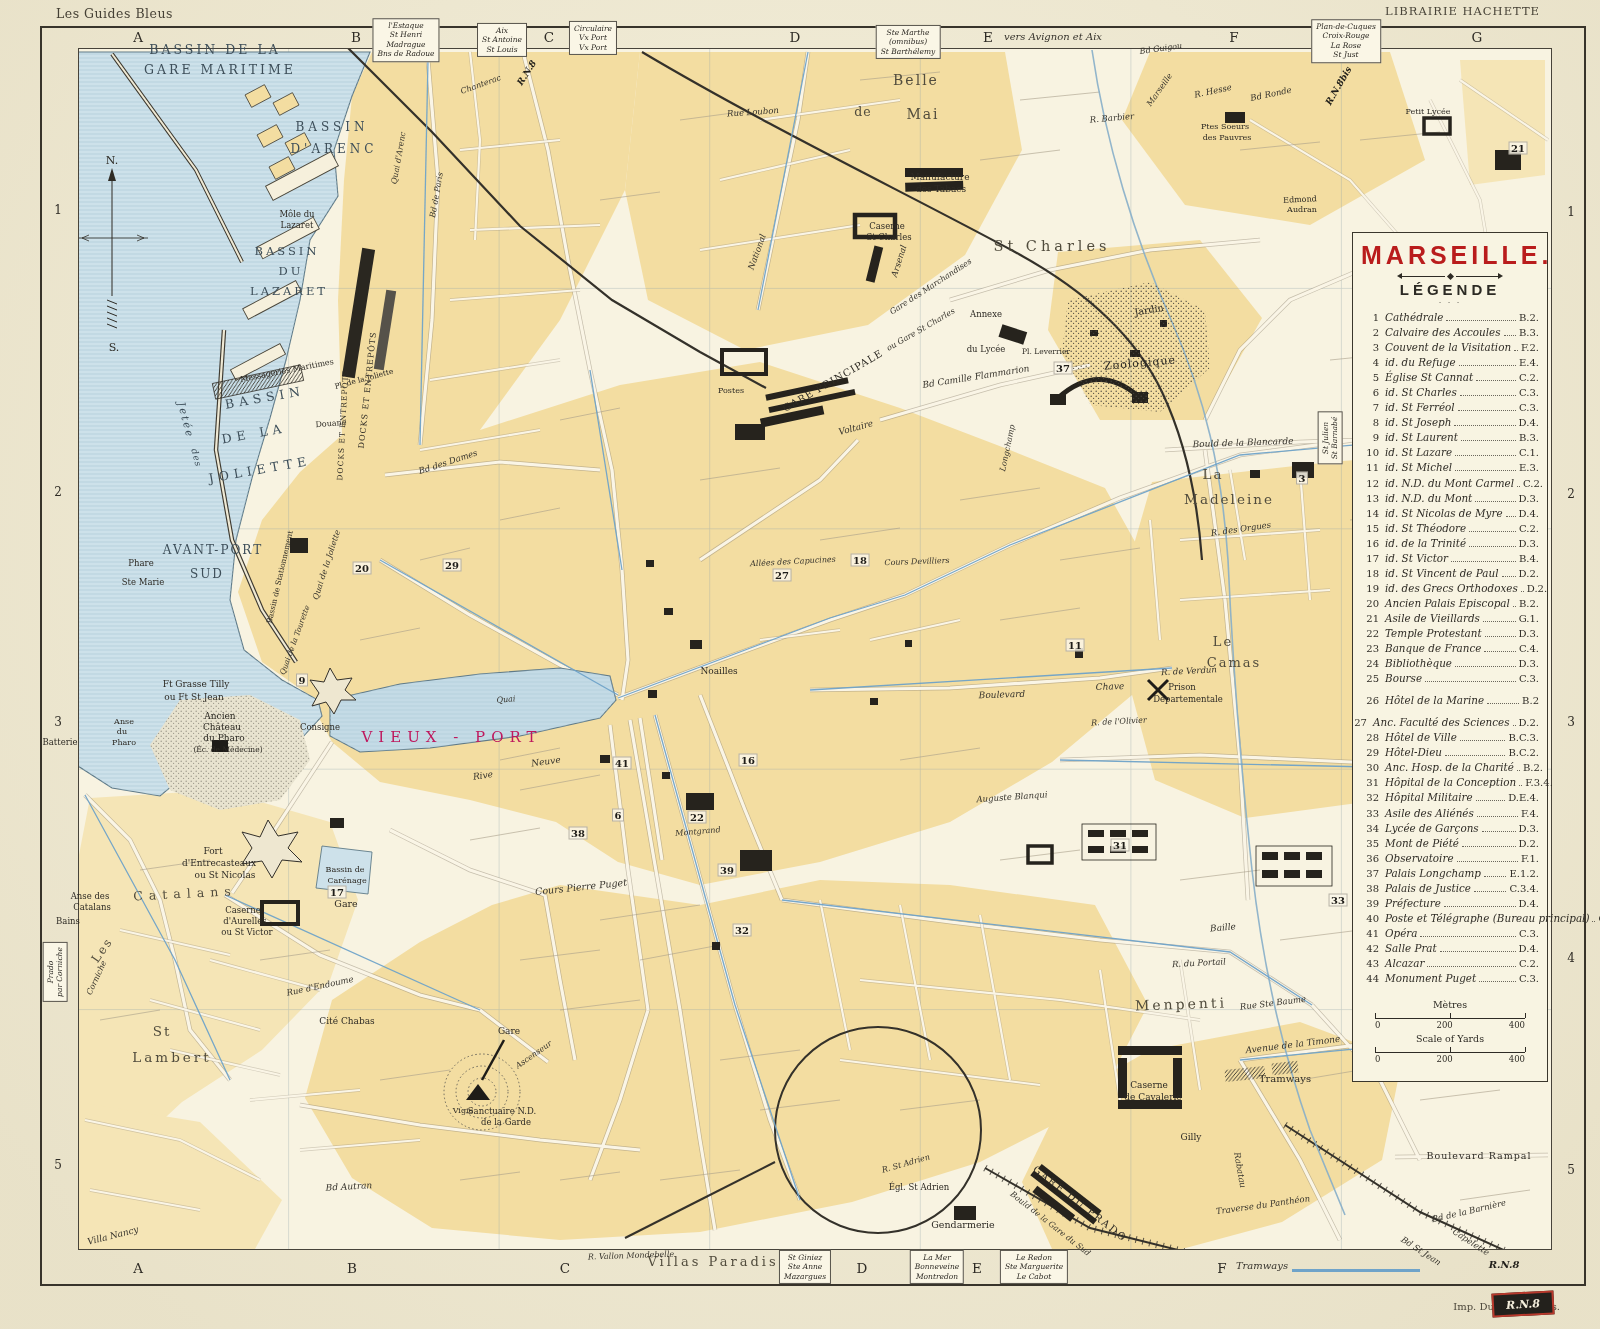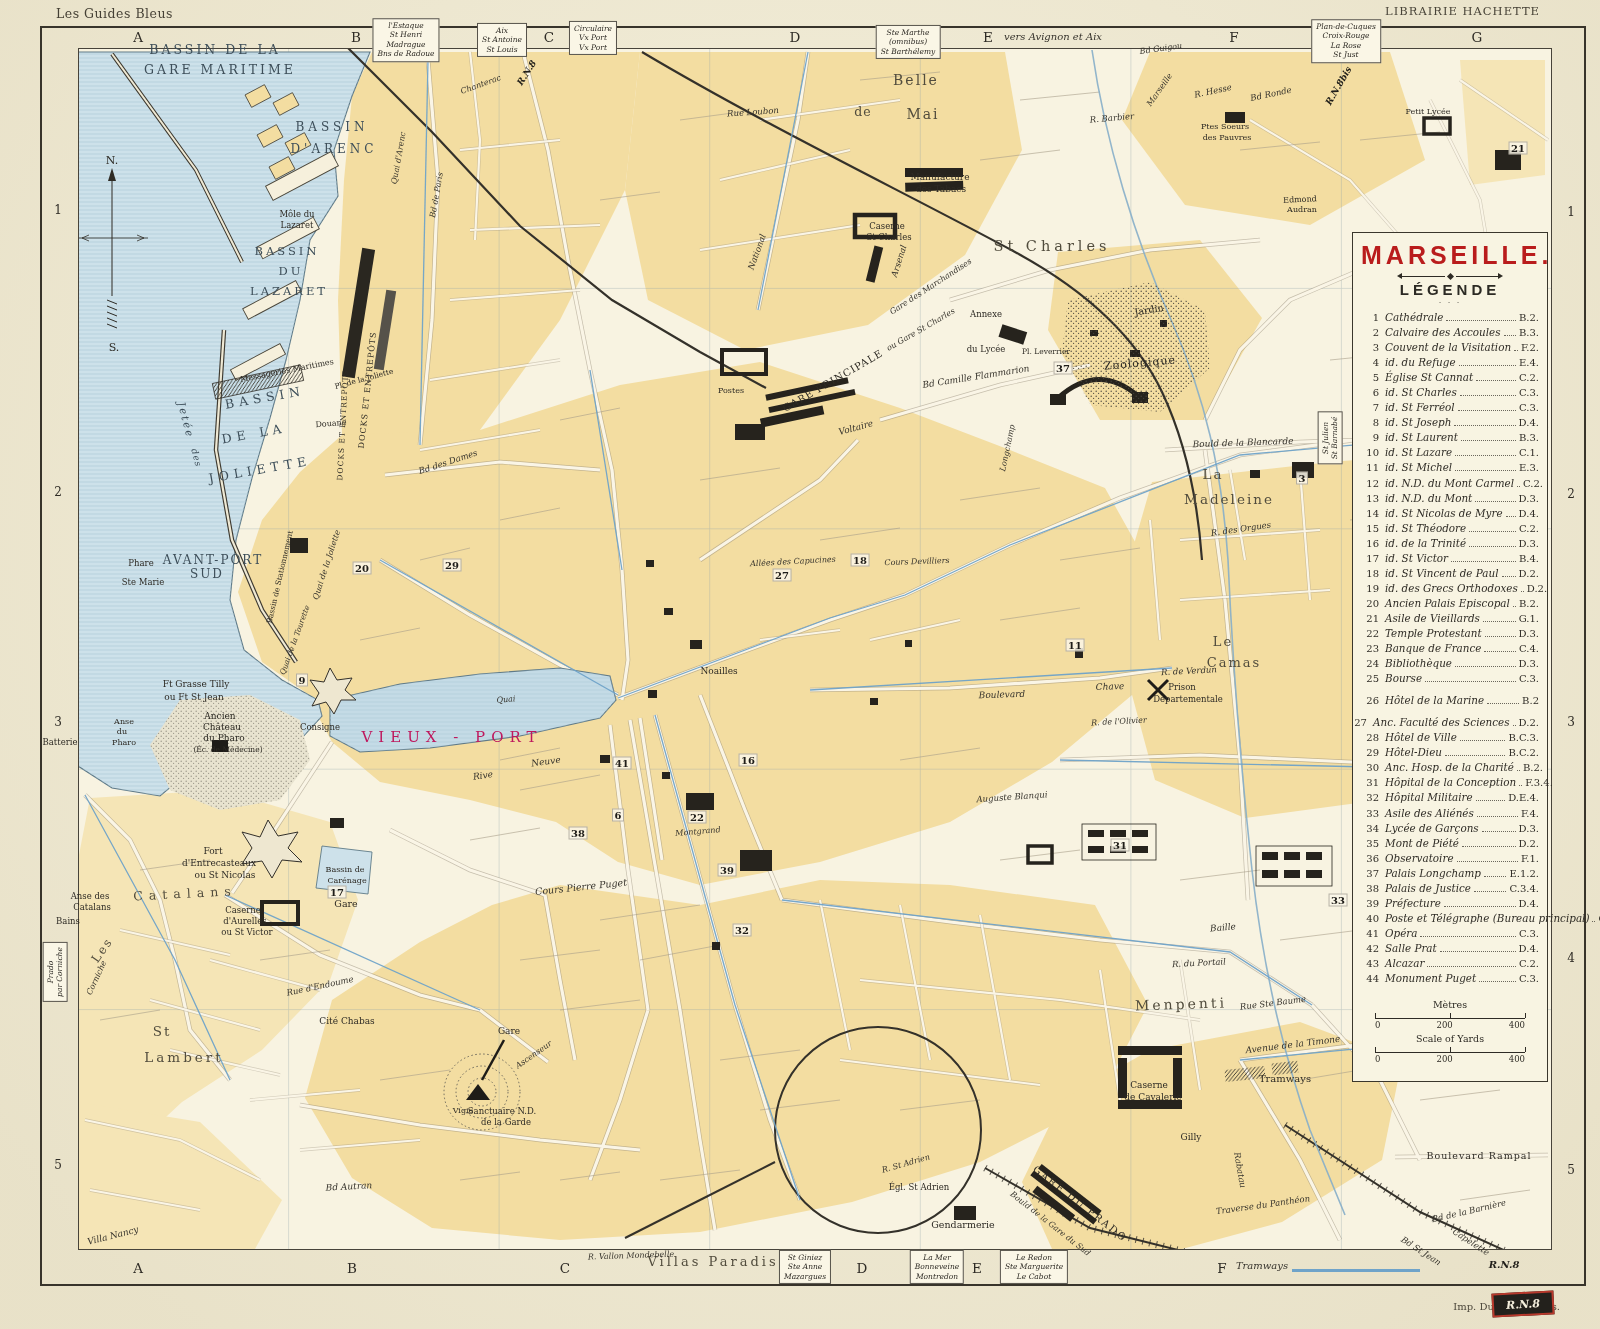--- a/index.html
+++ b/index.html
@@ -319,21 +319,21 @@
       <span class="ml c-n" style="left: 297px; top: 214px; font-size: 8.5px; transform: translate(-50%, -50%) rotate(0deg);">Môle du</span>
       <span class="ml c-n" style="left: 297px; top: 225px; font-size: 8.5px; transform: translate(-50%, -50%) rotate(0deg);">Lazaret</span>
       <span class="ml c-w" style="left: 287px; top: 252px; font-size: 11.5px; letter-spacing: 3px; transform: translate(-50%, -50%) rotate(0deg);">BASSIN</span>
       <span class="ml c-w" style="left: 291px; top: 272px; font-size: 11.5px; letter-spacing: 3px; transform: translate(-50%, -50%) rotate(0deg);">DU</span>
       <span class="ml c-w" style="left: 289px; top: 292px; font-size: 11.5px; letter-spacing: 3px; transform: translate(-50%, -50%) rotate(0deg);">LAZARET</span>
       <span class="ml c-w" style="left: 265px; top: 398px; font-size: 12.5px; letter-spacing: 5px; transform: translate(-50%, -50%) rotate(-10deg);">BASSIN</span>
       <span class="ml c-w" style="left: 254px; top: 434px; font-size: 12.5px; letter-spacing: 5px; transform: translate(-50%, -50%) rotate(-10deg);">DE LA</span>
       <span class="ml c-w" style="left: 260px; top: 470px; font-size: 12.5px; letter-spacing: 5px; transform: translate(-50%, -50%) rotate(-10deg);">JOLIETTE</span>
       <span class="ml c-wi" style="left: 186px; top: 420px; font-size: 10.5px; letter-spacing: 2px; transform: translate(-50%, -50%) rotate(75deg);">Jetée</span>
       <span class="ml c-wi" style="left: 196px; top: 458px; font-size: 9px; letter-spacing: 1px; transform: translate(-50%, -50%) rotate(75deg);">des</span>
-      <span class="ml c-w" style="left: 213px; top: 550px; font-size: 12px; letter-spacing: 2px; transform: translate(-50%, -50%) rotate(0deg); margin-top: 10px;">AVANT-PORT</span>
+      <span class="ml c-w" style="left: 213px; top: 550px; font-size: 12px; letter-spacing: 2px; transform: translate(-50%, -50%) rotate(0deg);">AVANT-PORT</span>
       <span class="ml c-w" style="left: 207px; top: 574px; font-size: 12px; letter-spacing: 2px; transform: translate(-50%, -50%) rotate(0deg);">SUD</span>
       <span class="ml c-W" style="left: 452px; top: 737px; font-size: 15px; letter-spacing: 6px; transform: translate(-50%, -50%) rotate(0deg);">VIEUX - PORT</span>
       <span class="ml c-n" style="left: 141px; top: 563px; font-size: 8.5px; transform: translate(-50%, -50%) rotate(0deg);">Phare</span>
       <span class="ml c-n" style="left: 143px; top: 582px; font-size: 8.5px; transform: translate(-50%, -50%) rotate(0deg);">Ste Marie</span>
       <span class="ml c-n" style="left: 60px; top: 742px; font-size: 8.5px; transform: translate(-50%, -50%) rotate(0deg);">Batterie</span>
       <span class="ml c-n" style="left: 124px; top: 722px; font-size: 8px; transform: translate(-50%, -50%) rotate(0deg);">Anse</span>
       <span class="ml c-n" style="left: 122px; top: 732px; font-size: 8px; transform: translate(-50%, -50%) rotate(0deg);">du</span>
       <span class="ml c-n" style="left: 124px; top: 743px; font-size: 8px; transform: translate(-50%, -50%) rotate(0deg);">Pharo</span>
       <span class="ml c-n" style="left: 220px; top: 716px; font-size: 9px; transform: translate(-50%, -50%) rotate(0deg);">Ancien</span>
       <span class="ml c-n" style="left: 222px; top: 727px; font-size: 9px; transform: translate(-50%, -50%) rotate(0deg);">Château</span>
@@ -350,21 +350,21 @@
       <span class="ml c-n" style="left: 345px; top: 870px; font-size: 8px; transform: translate(-50%, -50%) rotate(0deg);">Bassin de</span>
       <span class="ml c-n" style="left: 347px; top: 881px; font-size: 8px; transform: translate(-50%, -50%) rotate(0deg);">Carénage</span>
       <span class="ml c-n" style="left: 346px; top: 904px; font-size: 9.5px; transform: translate(-50%, -50%) rotate(0deg);">Gare</span>
       <span class="ml c-n" style="left: 213px; top: 851px; font-size: 9px; transform: translate(-50%, -50%) rotate(0deg);">Fort</span>
       <span class="ml c-n" style="left: 219px; top: 863px; font-size: 9px; transform: translate(-50%, -50%) rotate(0deg);">d'Entrecasteaux</span>
       <span class="ml c-n" style="left: 225px; top: 875px; font-size: 9px; transform: translate(-50%, -50%) rotate(0deg);">ou St Nicolas</span>
       <span class="ml c-n" style="left: 243px; top: 910px; font-size: 8.5px; transform: translate(-50%, -50%) rotate(0deg);">Caserne</span>
       <span class="ml c-n" style="left: 245px; top: 921px; font-size: 8.5px; transform: translate(-50%, -50%) rotate(0deg);">d'Aurelles</span>
       <span class="ml c-n" style="left: 247px; top: 932px; font-size: 8.5px; transform: translate(-50%, -50%) rotate(0deg);">ou St Victor</span>
       <span class="ml c-D" style="left: 162px; top: 1032px; font-size: 13.5px; letter-spacing: 2px; transform: translate(-50%, -50%) rotate(0deg);">St</span>
-      <span class="ml c-D" style="left: 172px; top: 1058px; font-size: 13.5px; letter-spacing: 3px; transform: translate(-50%, -50%) rotate(0deg); margin-left: 12px;">Lambert</span>
+      <span class="ml c-D" style="left: 172px; top: 1058px; font-size: 13.5px; letter-spacing: 3px; transform: translate(-50%, -50%) rotate(0deg);">Lambert</span>
       <span class="ml c-n" style="left: 347px; top: 1021px; font-size: 9px; transform: translate(-50%, -50%) rotate(0deg);">Cité Chabas</span>
       <span class="ml c-r" style="left: 320px; top: 986px; font-size: 8.5px; transform: translate(-50%, -50%) rotate(-12deg);">Rue d'Endoume</span>
       <span class="ml c-r" style="left: 349px; top: 1187px; font-size: 9px; transform: translate(-50%, -50%) rotate(-3deg);">Bd Autran</span>
       <span class="ml c-r" style="left: 113px; top: 1236px; font-size: 9px; transform: translate(-50%, -50%) rotate(-14deg);">Villa Nancy</span>
       <span class="ml c-r" style="left: 97px; top: 978px; font-size: 8px; transform: translate(-50%, -50%) rotate(-65deg);">Corniche</span>
       <span class="ml c-n" style="left: 509px; top: 1031px; font-size: 9px; transform: translate(-50%, -50%) rotate(0deg);">Gare</span>
       <span class="ml c-r" style="left: 534px; top: 1055px; font-size: 8px; transform: translate(-50%, -50%) rotate(-35deg);">Ascenseur</span>
       <span class="ml c-n" style="left: 463px; top: 1111px; font-size: 8px; transform: translate(-50%, -50%) rotate(0deg);">Vigie</span>
       <span class="ml c-n" style="left: 502px; top: 1111px; font-size: 8.5px; transform: translate(-50%, -50%) rotate(0deg);">Sanctuaire N.D.</span>
       <span class="ml c-n" style="left: 506px; top: 1122px; font-size: 8.5px; transform: translate(-50%, -50%) rotate(0deg);">de la Garde</span>

